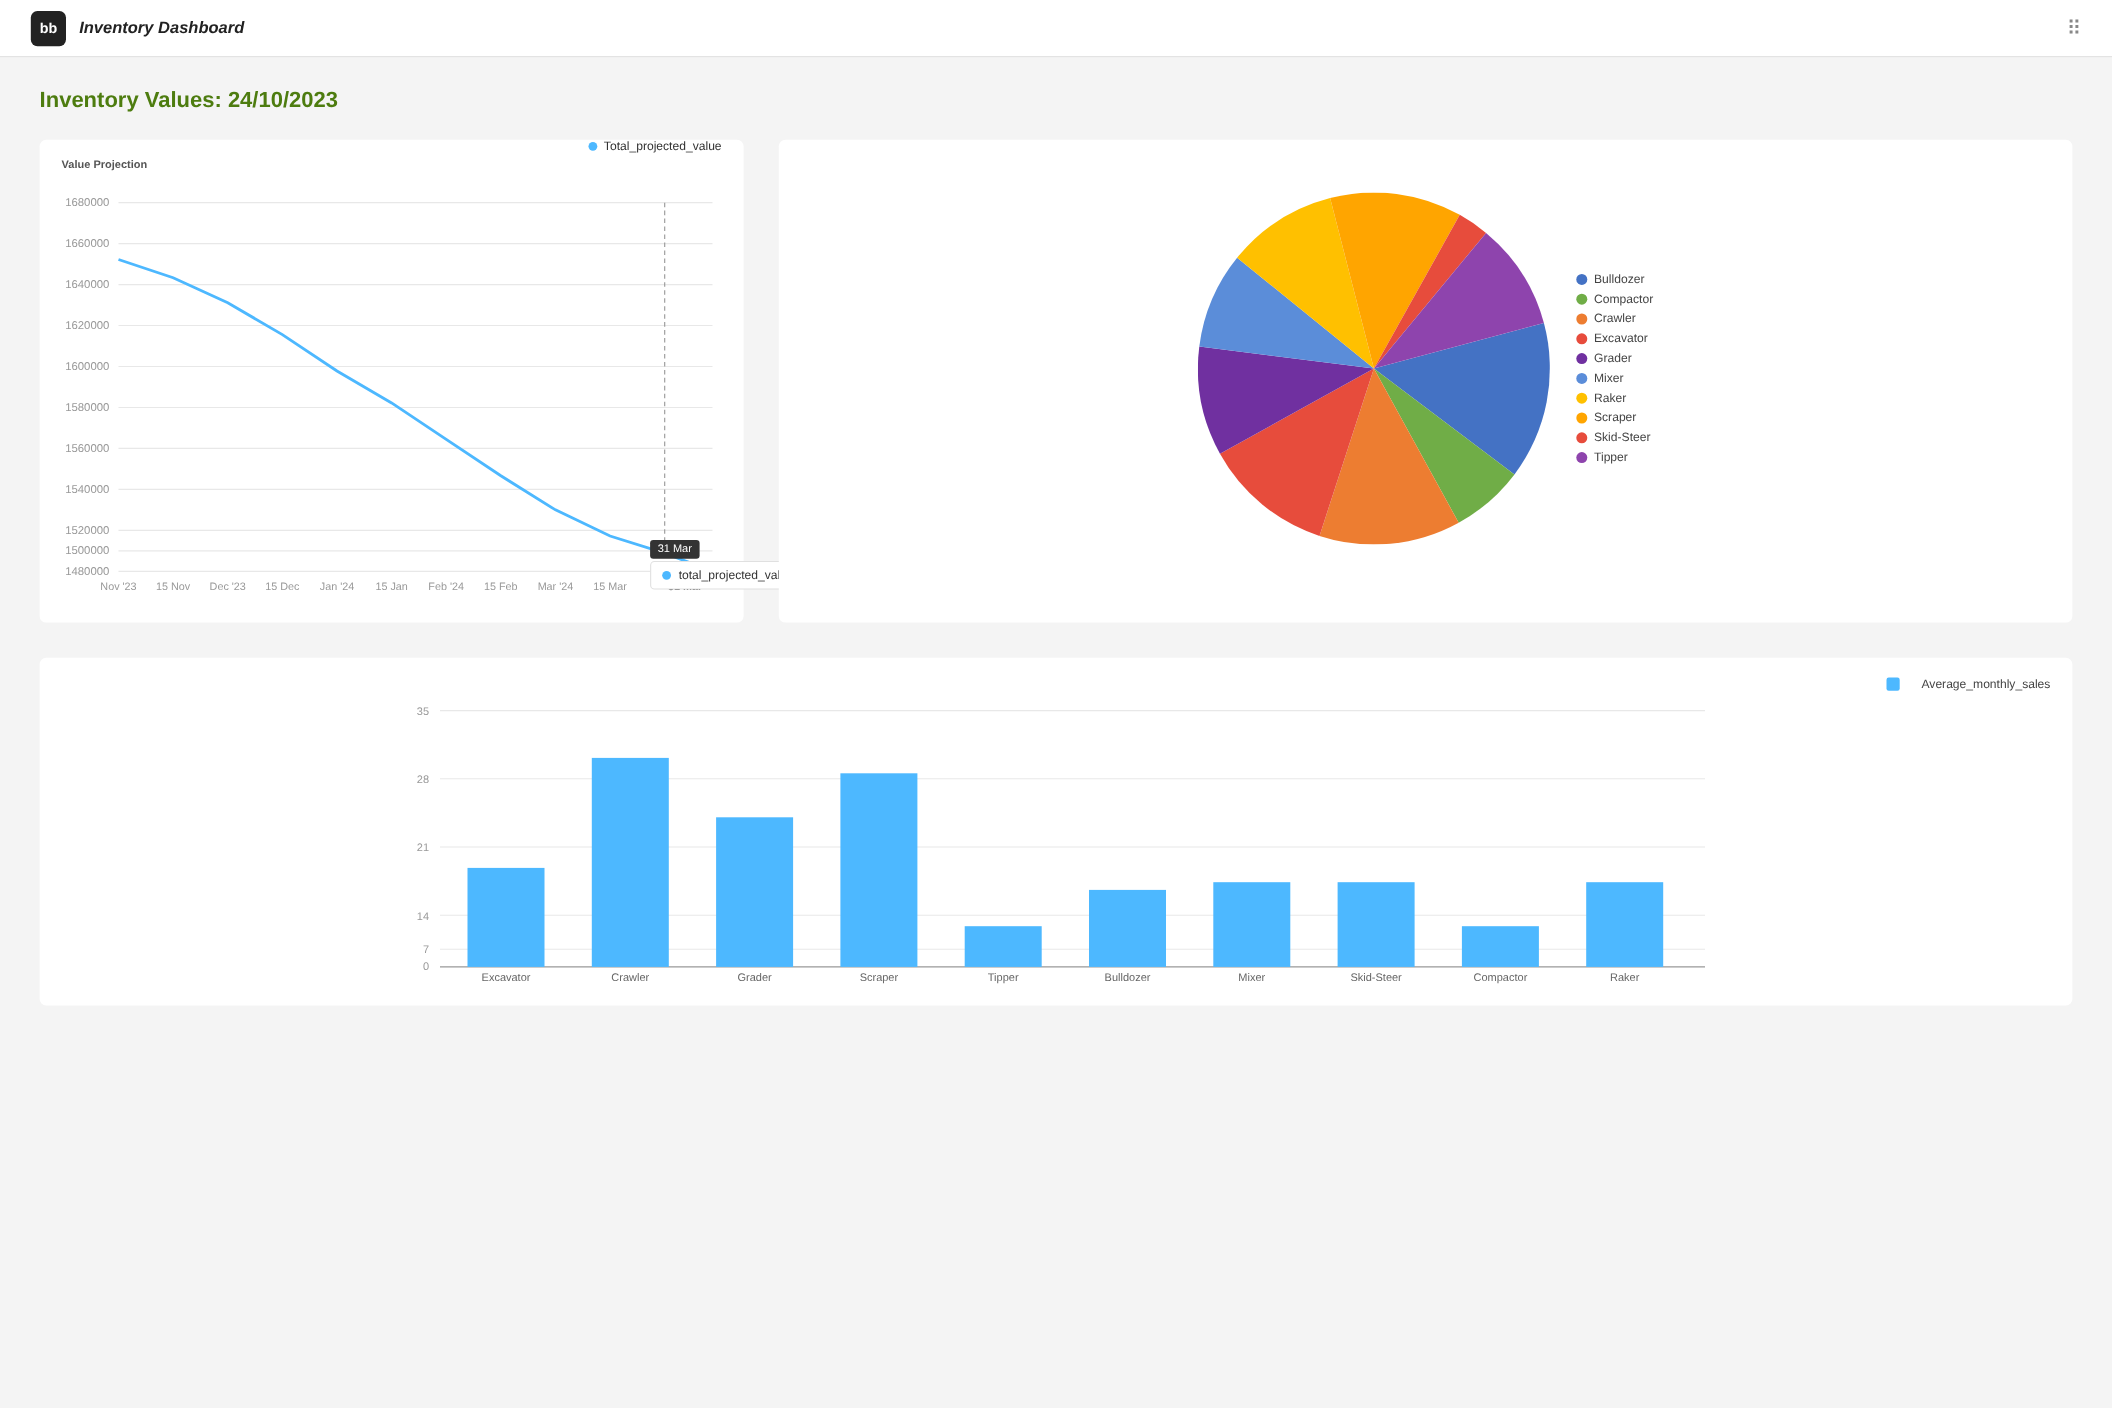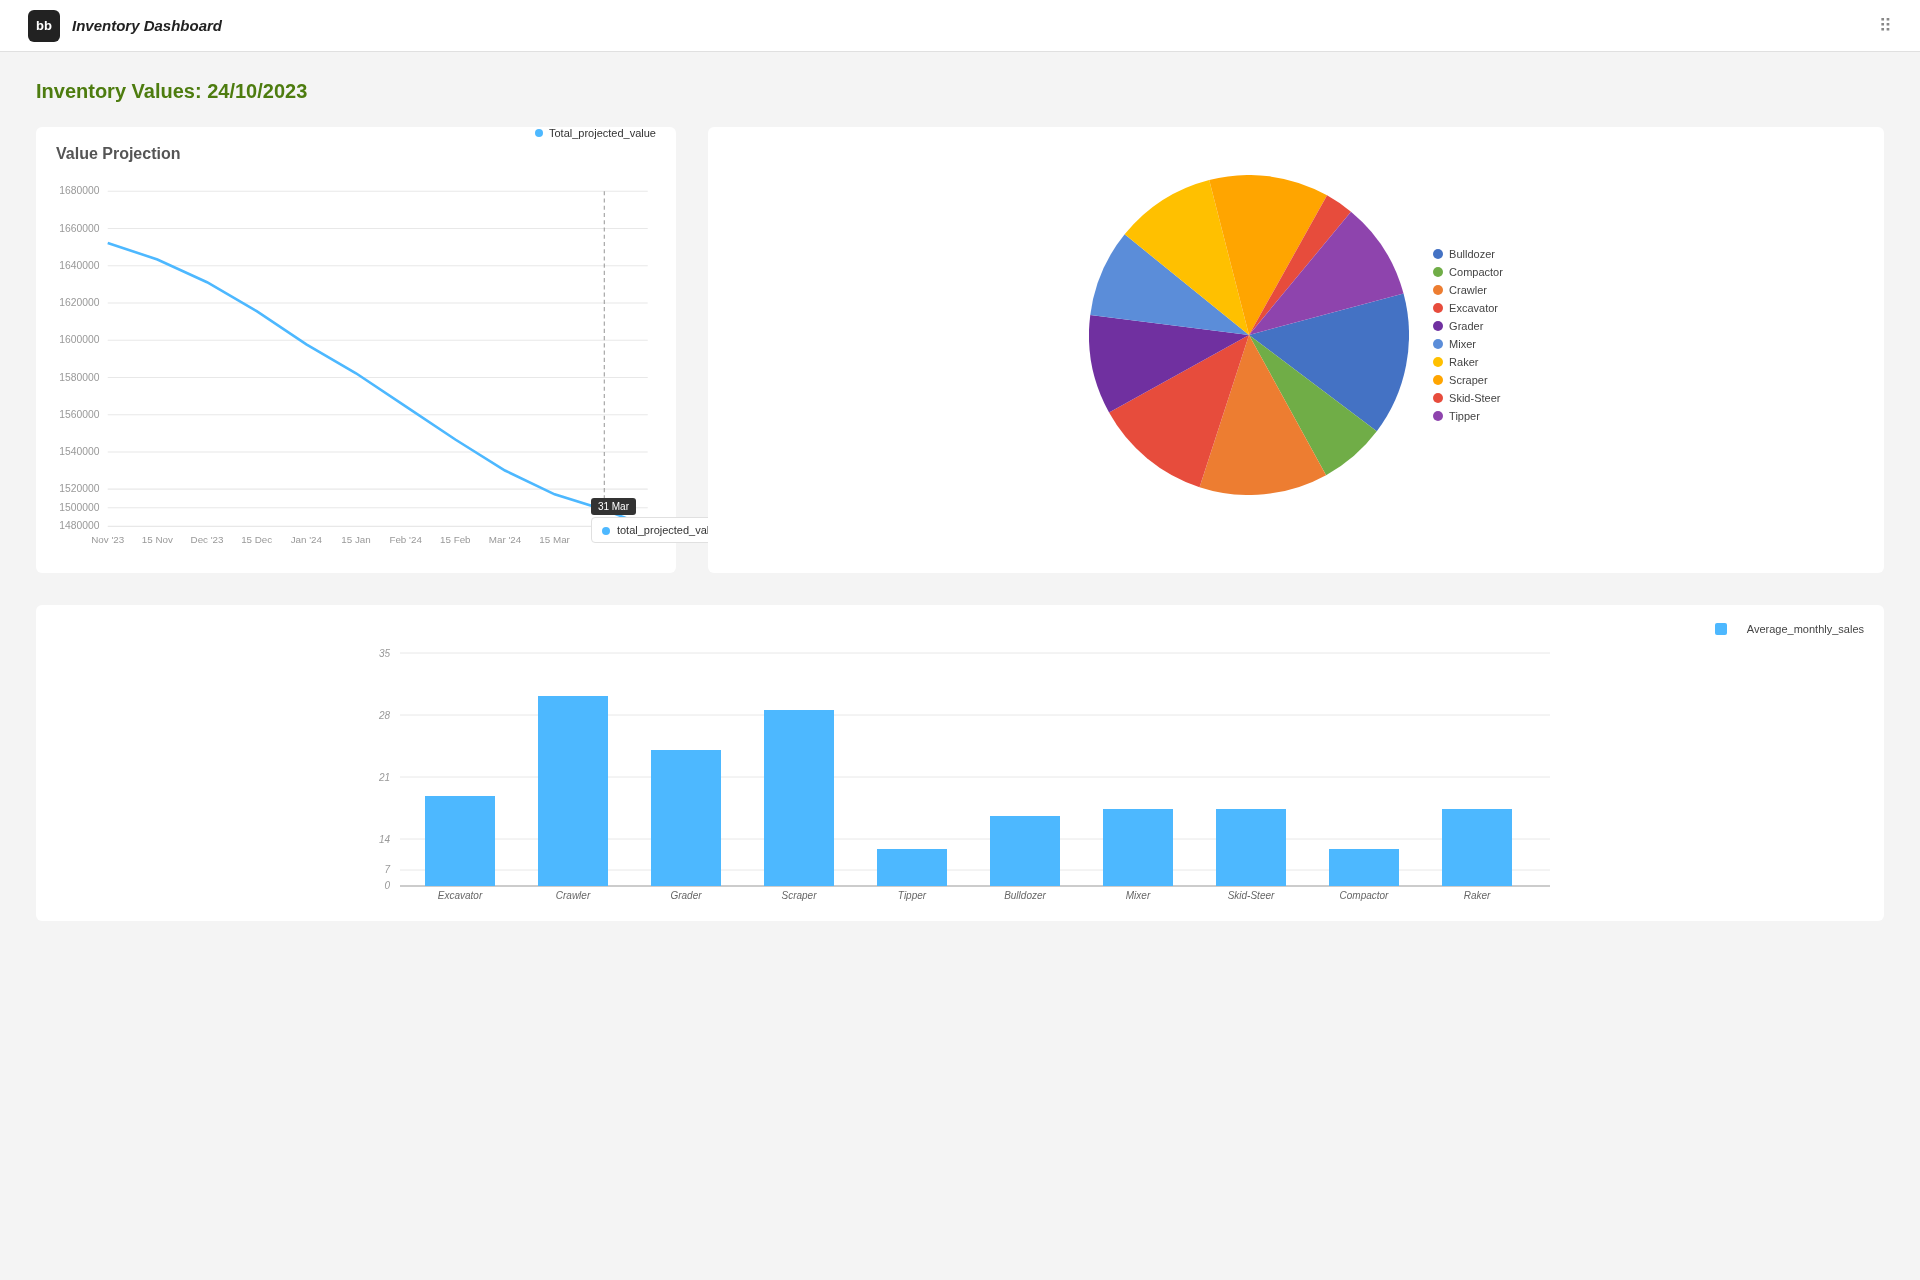--- a/index.html
+++ b/index.html
@@ -53,21 +53,21 @@
       position: relative;
     }
 
     .chart-panel {
       background: #fff;
       border-radius: 6px;
       padding: 18px 20px;
       flex: 1;
       position: relative;
     }
-    .chart-title { font-size: 16px; font-weight: 600; color: #555; margin-bottom: 12px; }
+    .chart-title { font-size: 10px; font-weight: 600; color: #555; margin-bottom: 12px; }
 
     
     .line-chart-container {
       position: relative;
       height: 380px;
     }
     .line-chart-svg { width: 100%; height: 100%; }
 
     
     .pie-chart-container {
@@ -84,21 +84,21 @@
 
     
     .bar-chart-panel {
       background: #fff;
       border-radius: 6px;
       padding: 18px 20px;
       position: relative;
     }
     .bar-legend { display: flex; justify-content: flex-end; align-items: center; gap: 20px; font-size: 11px; color: #444; margin-bottom: 8px; }
     .bar-legend-dot { width: 12px; height: 12px; background: #4db8ff; border-radius: 2px; }
-    .bar-chart-container { position: relative; height: 260px; font-style: italic; }
+    .bar-chart-container { position: relative; height: 260px; }
     .bar-chart-svg { width: 100%; height: 100%; }
 
     
     .tooltip-box {
       position: absolute;
       background: #fff;
       border: 1px solid #e0e0e0;
       border-radius: 4px;
       padding: 6px 10px;
       font-size: 11px;

